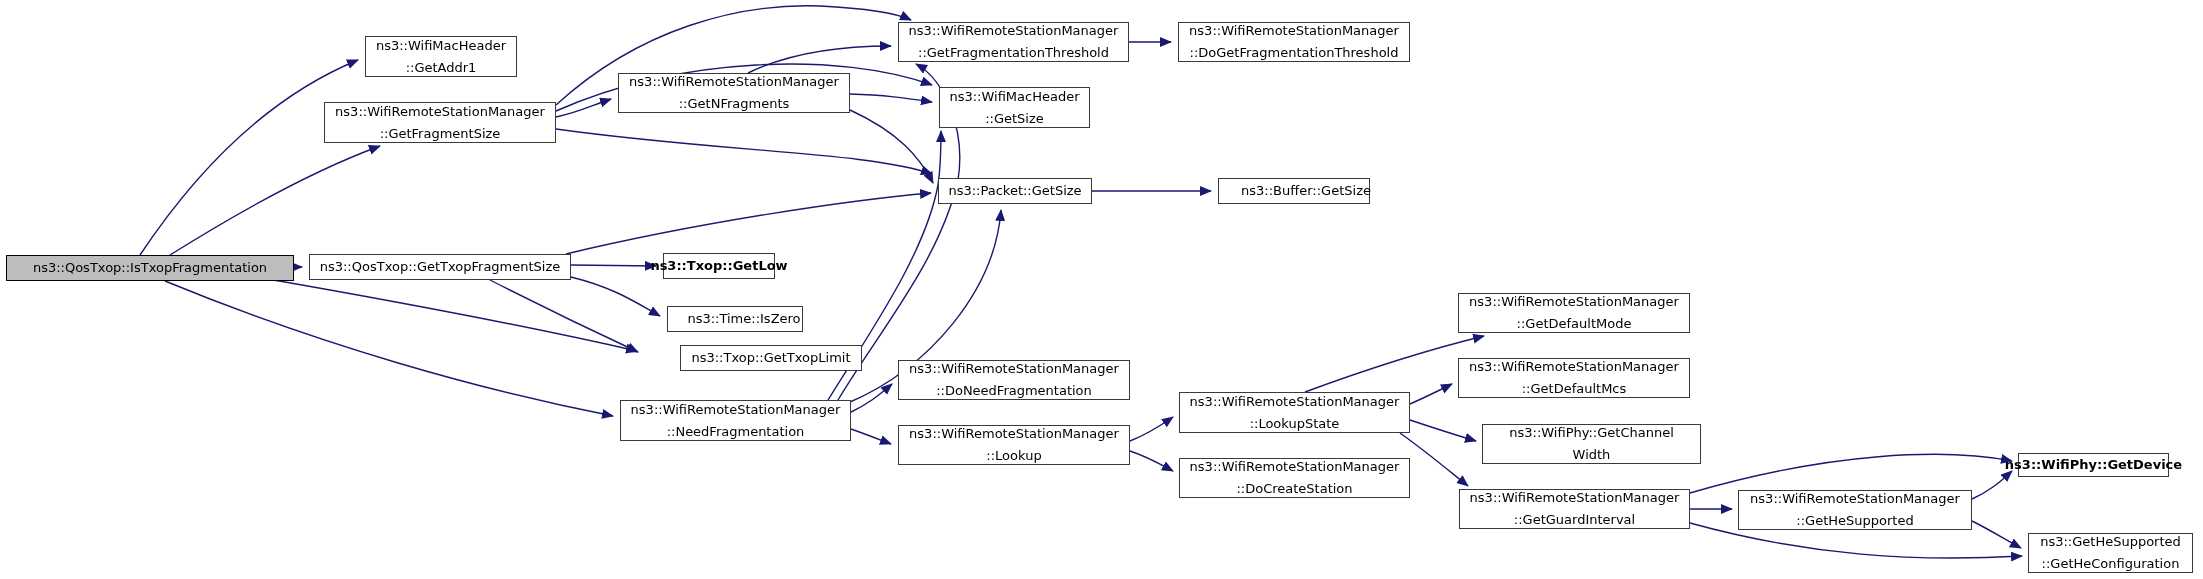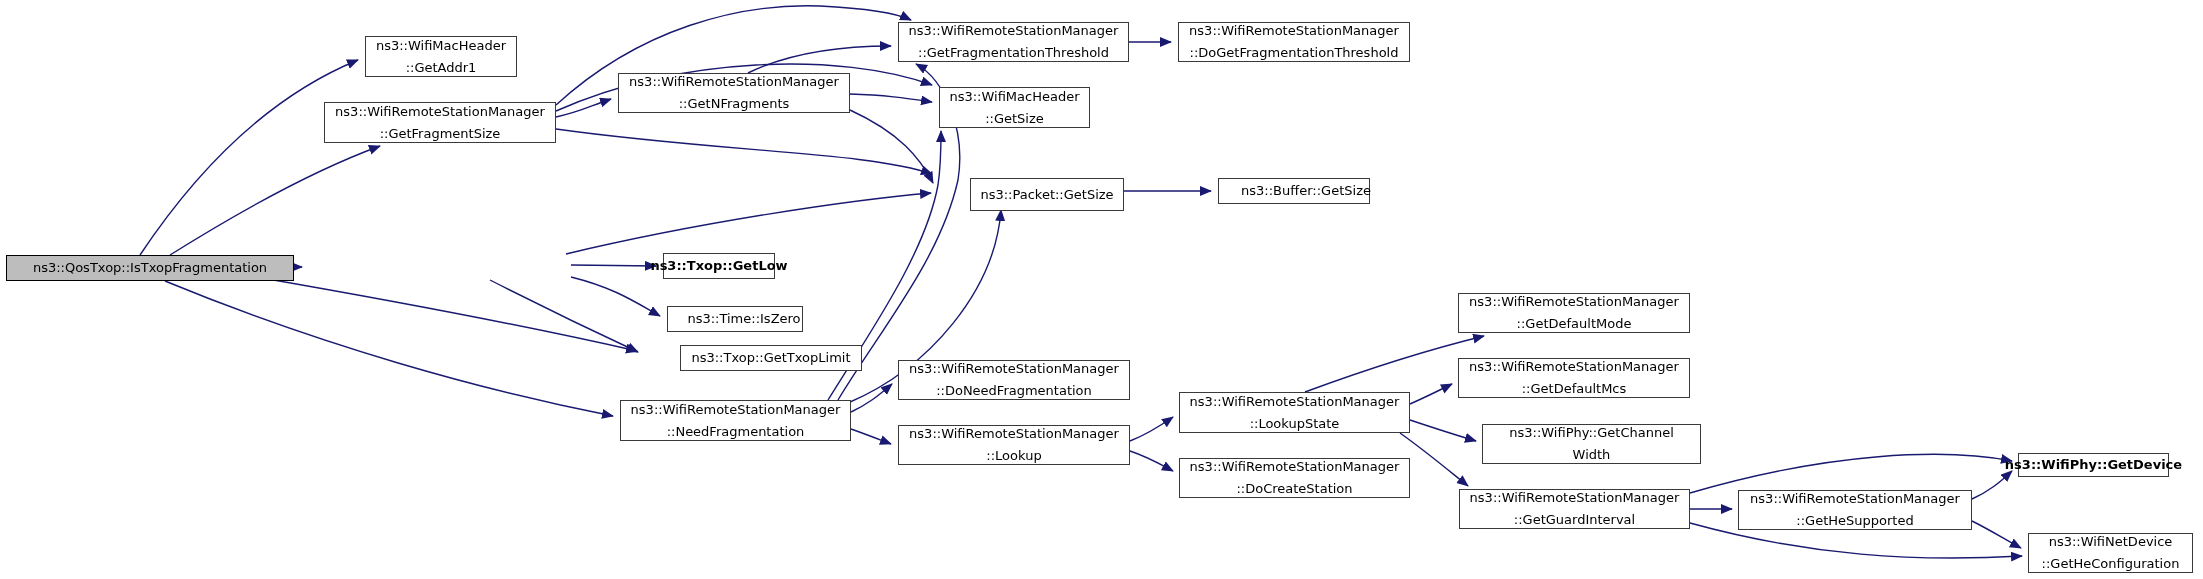--- a/index.html
+++ b/index.html
@@ -91,22 +91,23 @@
   <div class="node" style="left:324px;top:102px;width:232px;height:41px;">ns3::WifiRemoteStationManager
 ::GetFragmentSize</div>
   <div class="node" style="left:618px;top:73px;width:232px;height:40px;">ns3::WifiRemoteStationManager
 ::GetNFragments</div>
   <div class="node" style="left:898px;top:22px;width:231px;height:40px;">ns3::WifiRemoteStationManager
 ::GetFragmentationThreshold</div>
   <div class="node" style="left:1178px;top:22px;width:232px;height:40px;">ns3::WifiRemoteStationManager
 ::DoGetFragmentationThreshold</div>
   <div class="node" style="left:939px;top:87px;width:151px;height:41px;">ns3::WifiMacHeader
 ::GetSize</div>
-  <div class="node" style="left:970px;top:178px;width:154px;height:33px;">ns3::Packet::GetSize</div>
+  <div class="node" style="left:938px;top:178px;width:154px;height:26px;">ns3::Packet::GetSize</div>
   <div class="node" style="left:1218px;top:178px;width:152px;height:26px;padding-left:24px;">ns3::Buffer::GetSize</div>
+  <div class="node" style="left:309px;top:254px;width:262px;height:26px;">ns3::QosTxop::GetTxopFragmentSize</div>
   <div class="node" style="left:663px;top:253px;width:112px;height:26px;font-weight:bold;">ns3::Txop::GetLow</div>
   <div class="node" style="left:667px;top:306px;width:136px;height:26px;padding-left:18px;">ns3::Time::IsZero</div>
   <div class="node" style="left:644px;top:345px;width:182px;height:26px;margin-left:36px;">ns3::Txop::GetTxopLimit</div>
   <div class="node" style="left:620px;top:400px;width:231px;height:41px;">ns3::WifiRemoteStationManager
 ::NeedFragmentation</div>
   <div class="node" style="left:898px;top:360px;width:232px;height:40px;">ns3::WifiRemoteStationManager
 ::DoNeedFragmentation</div>
   <div class="node" style="left:898px;top:425px;width:232px;height:40px;">ns3::WifiRemoteStationManager
 ::Lookup</div>
   <div class="node" style="left:1179px;top:392px;width:231px;height:41px;">ns3::WifiRemoteStationManager
@@ -117,16 +118,16 @@
 ::GetDefaultMode</div>
   <div class="node" style="left:1458px;top:358px;width:232px;height:40px;">ns3::WifiRemoteStationManager
 ::GetDefaultMcs</div>
   <div class="node" style="left:1482px;top:424px;width:219px;height:40px;">ns3::WifiPhy::GetChannel
 Width</div>
   <div class="node" style="left:1459px;top:489px;width:231px;height:40px;">ns3::WifiRemoteStationManager
 ::GetGuardInterval</div>
   <div class="node" style="left:1738px;top:490px;width:234px;height:40px;">ns3::WifiRemoteStationManager
 ::GetHeSupported</div>
   <div class="node" style="left:2018px;top:453px;width:151px;height:24px;font-weight:bold;">ns3::WifiPhy::GetDevice</div>
-  <div class="node" style="left:2028px;top:533px;width:165px;height:40px;">ns3::WifiNetDevice
+  <div class="node" style="left:2028px;top:533px;width:165px;height:40px;">ns3::GetHeSupported
 ::GetHeConfiguration</div>
 
 </div>
 
 </body></html>

